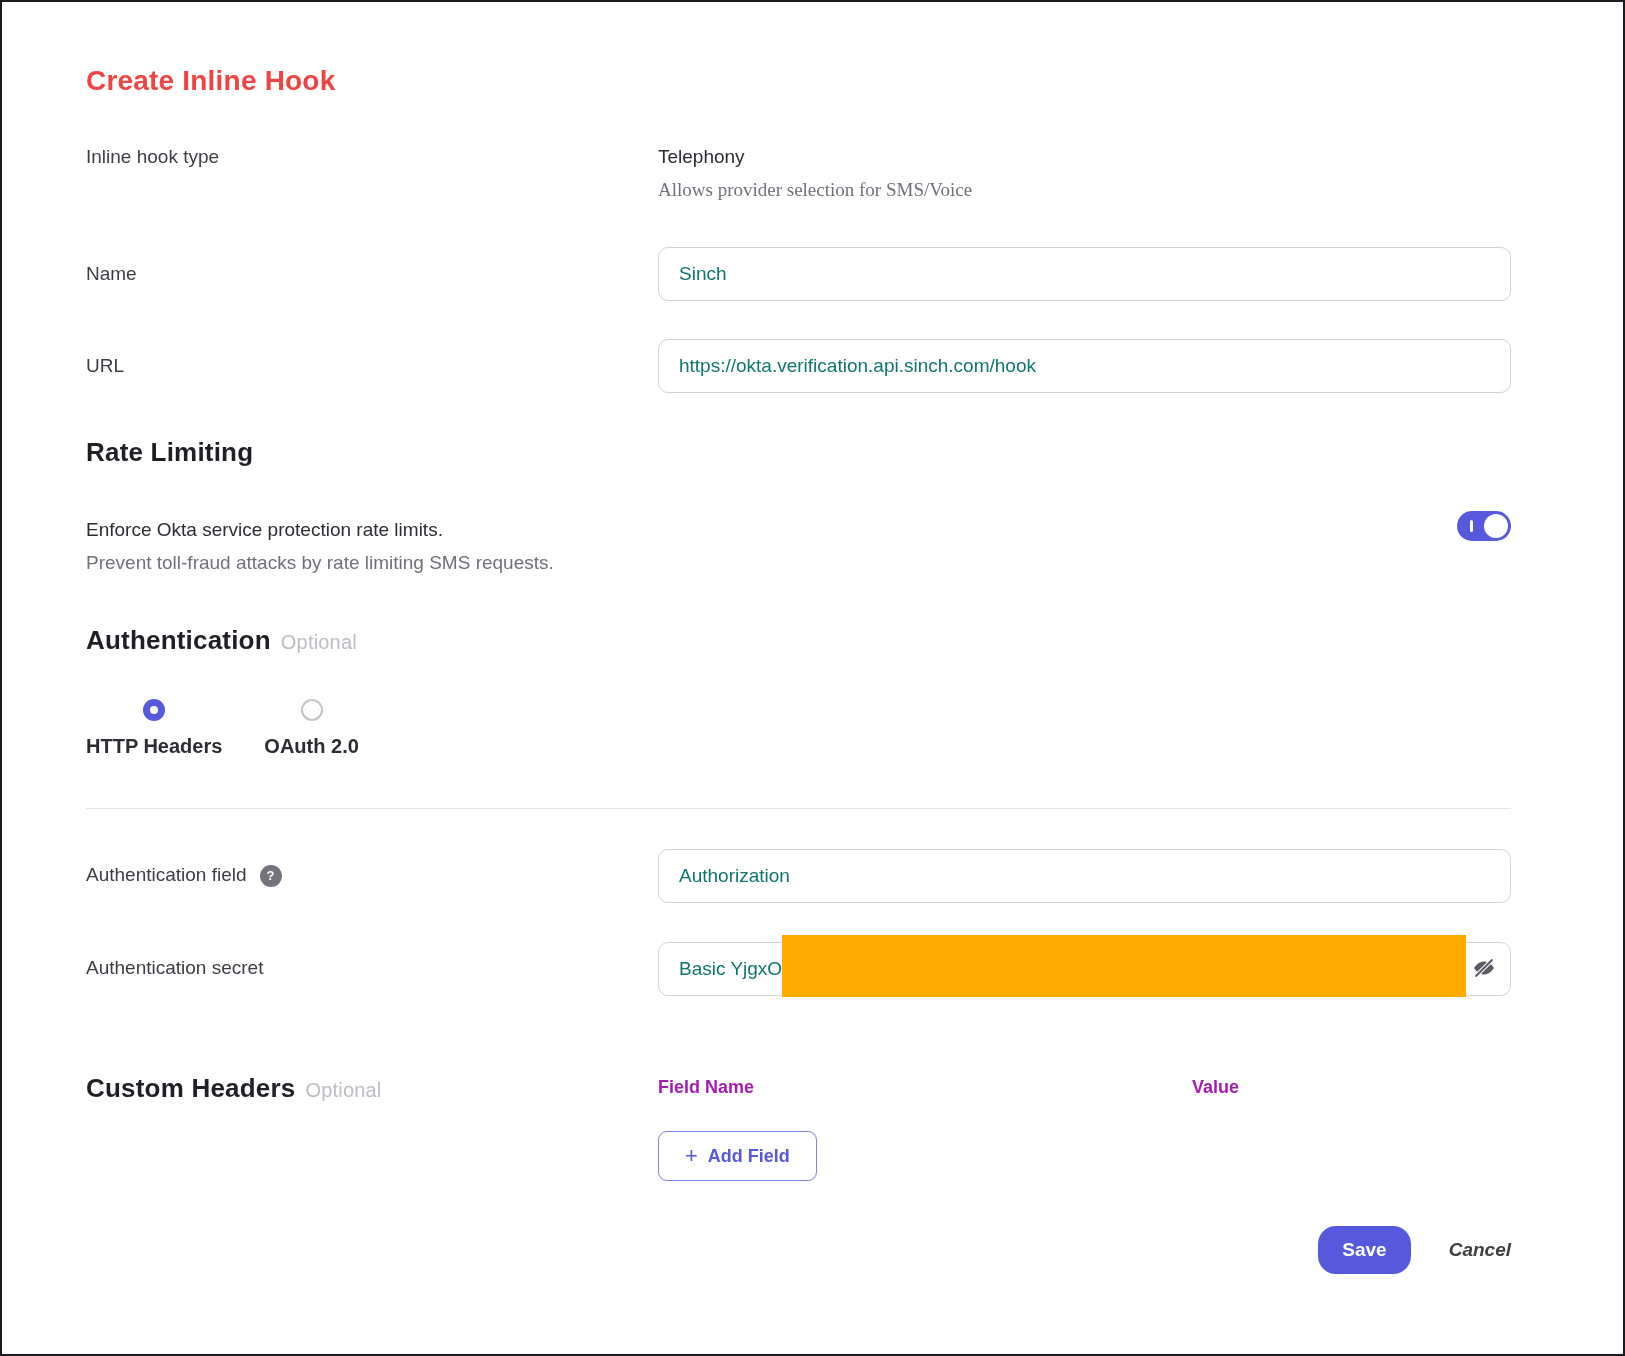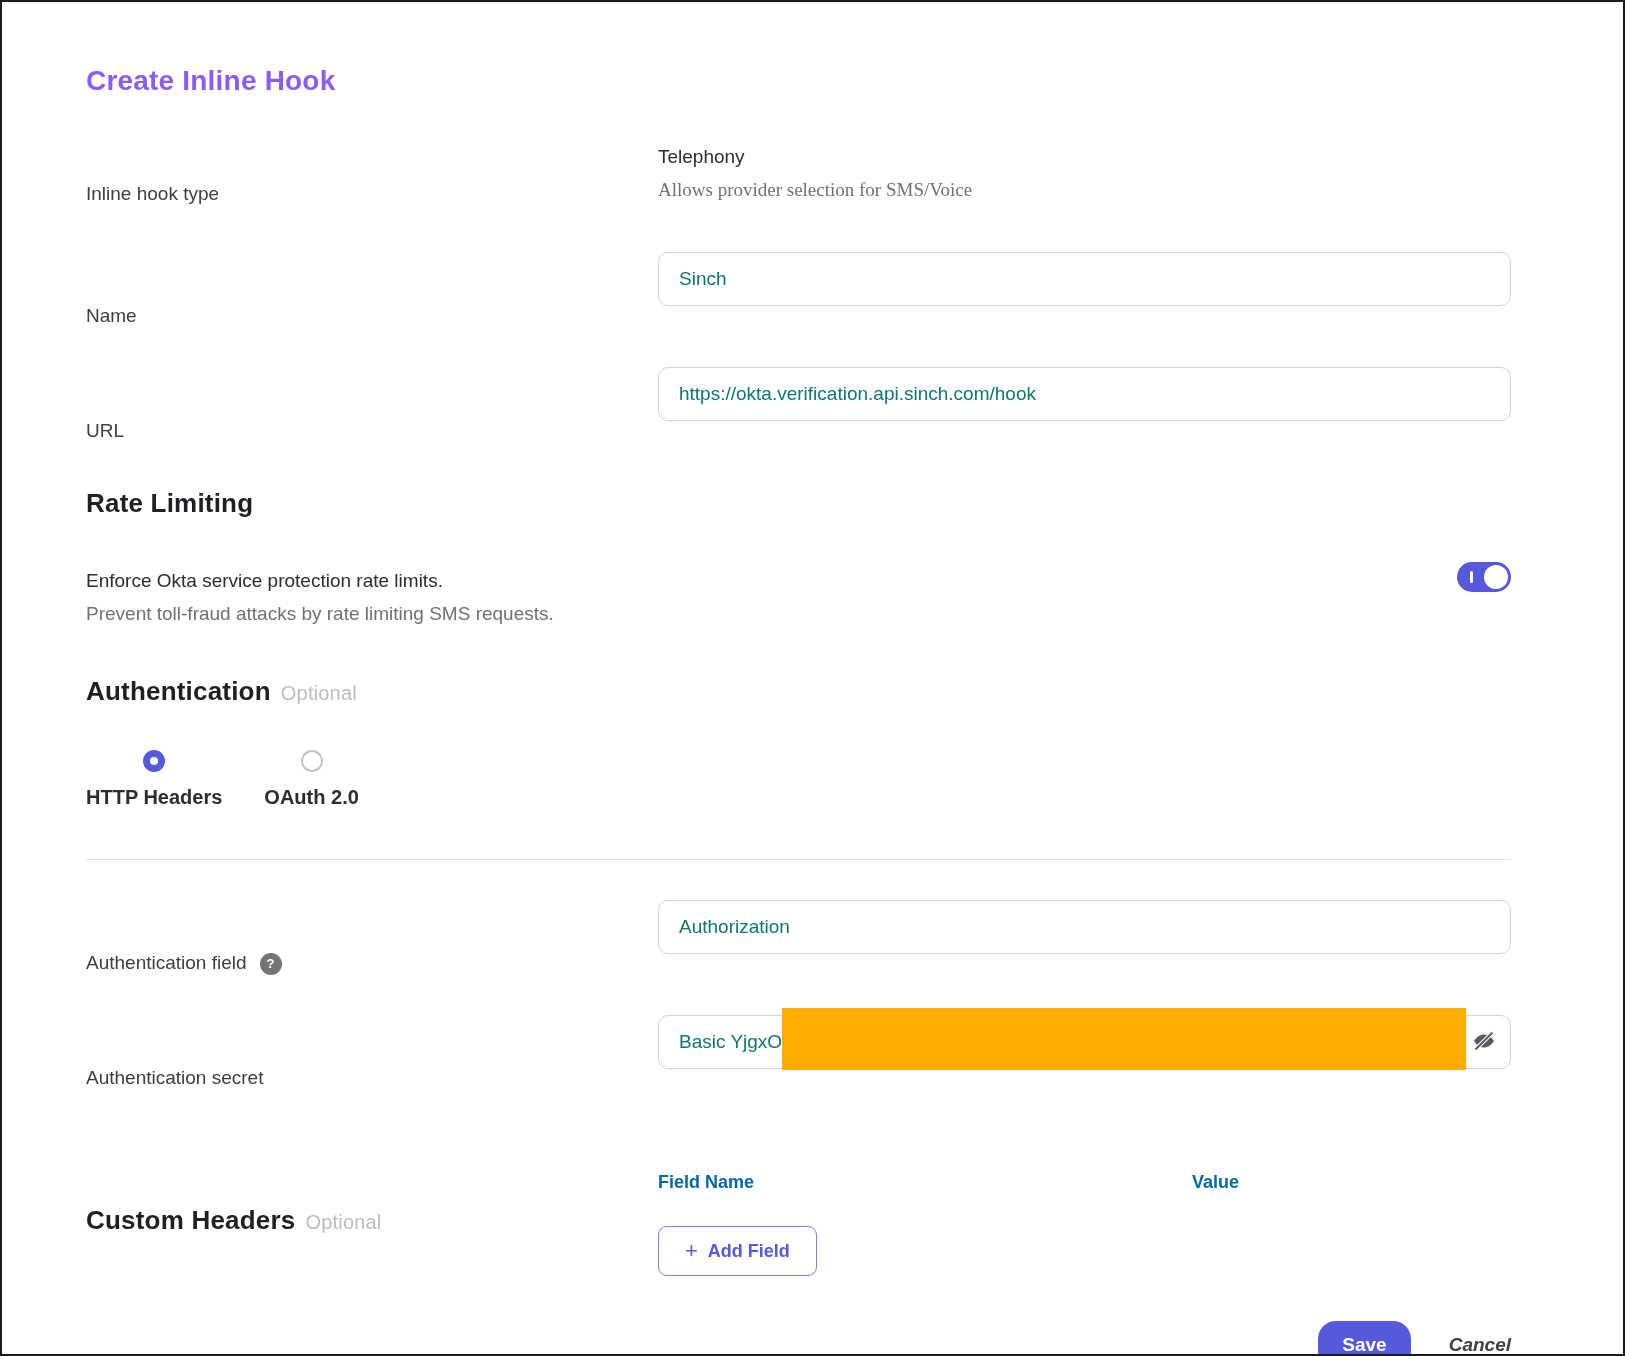--- a/index.html
+++ b/index.html
@@ -9,33 +9,33 @@
   .page {
     width: 1625px; height: 1356px;
     border: 2px solid #1b1b1f;
     background: #ffffff;
     overflow: hidden;
   }
   .content { padding: 64px 112px 0 84px; width: 100%; }
 
   h1.page-title {
     font-size: 28px; line-height: 30px; font-weight: 700;
-    color: #8b5cf6; letter-spacing: 0.2px;
+    color: #ef4444; letter-spacing: 0.2px;
     margin-bottom: 48px;
   }
   h2.section-heading {
     font-size: 26px; line-height: 32px; font-weight: 700;
     color: #1f1f25; letter-spacing: 0.2px;
   }
   .optional-tag {
     font-size: 20px; font-weight: 400; color: #bcbcc3; margin-left: 10px;
   }
 
   .form-row { display: flex; align-items: flex-start; }
-  .col-label { width: 572px; flex-shrink: 0; margin-top: 37px; }
+  .col-label { width: 572px; flex-shrink: 0; }
   .col-value { flex: 1; min-width: 0; }
 
   .field-label {
     font-size: 19px; line-height: 26px; color: #3d3d45;
   }
 
   
   .row-hooktype { margin-bottom: 45px; }
   .row-name    { margin-bottom: 38px; }
   .row-url     { margin-bottom: 43px; }
@@ -115,21 +115,21 @@
   }
   .eye-btn {
     position: absolute; right: 14px; top: 50%; transform: translateY(-50%);
     width: 26px; height: 26px; border: none; background: transparent;
     display: flex; align-items: center; justify-content: center;
     cursor: pointer; z-index: 3; padding: 0;
   }
 
   .row-customheaders { margin-bottom: 45px; }
   .colheads { display: flex; padding-top: 4px; }
-  .colhead { font-size: 18px; font-weight: 700; color: #0369a1; line-height: 22px; }
+  .colhead { font-size: 18px; font-weight: 700; color: #a21caf; line-height: 22px; }
   .colhead-name { width: 534px; flex-shrink: 0; }
 
   .add-field-btn {
     margin-top: 33px;
     display: inline-flex; align-items: center; gap: 10px;
     height: 50px; padding: 0 26px;
     background: #ffffff; border: 1.5px solid #7e80e3; border-radius: 9px;
     color: #5659db; font-family: "Liberation Sans", sans-serif;
     font-size: 18px; font-weight: 700; cursor: pointer;
   }

